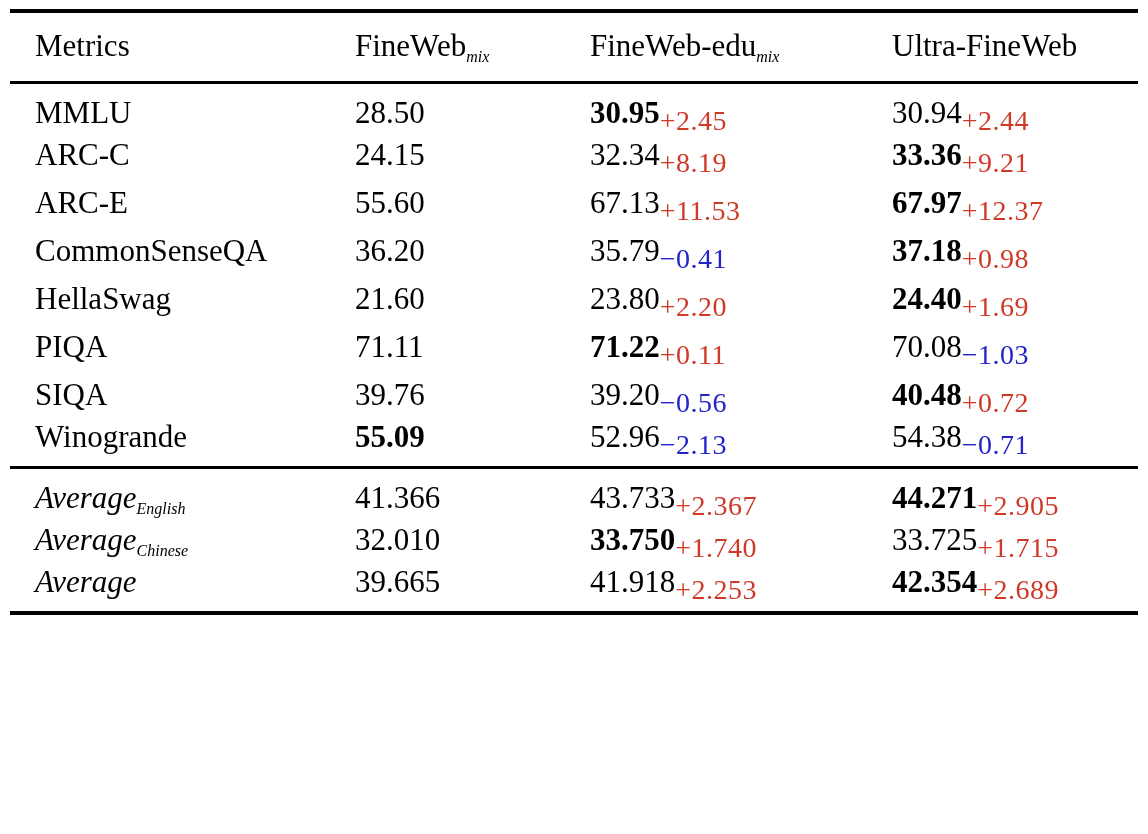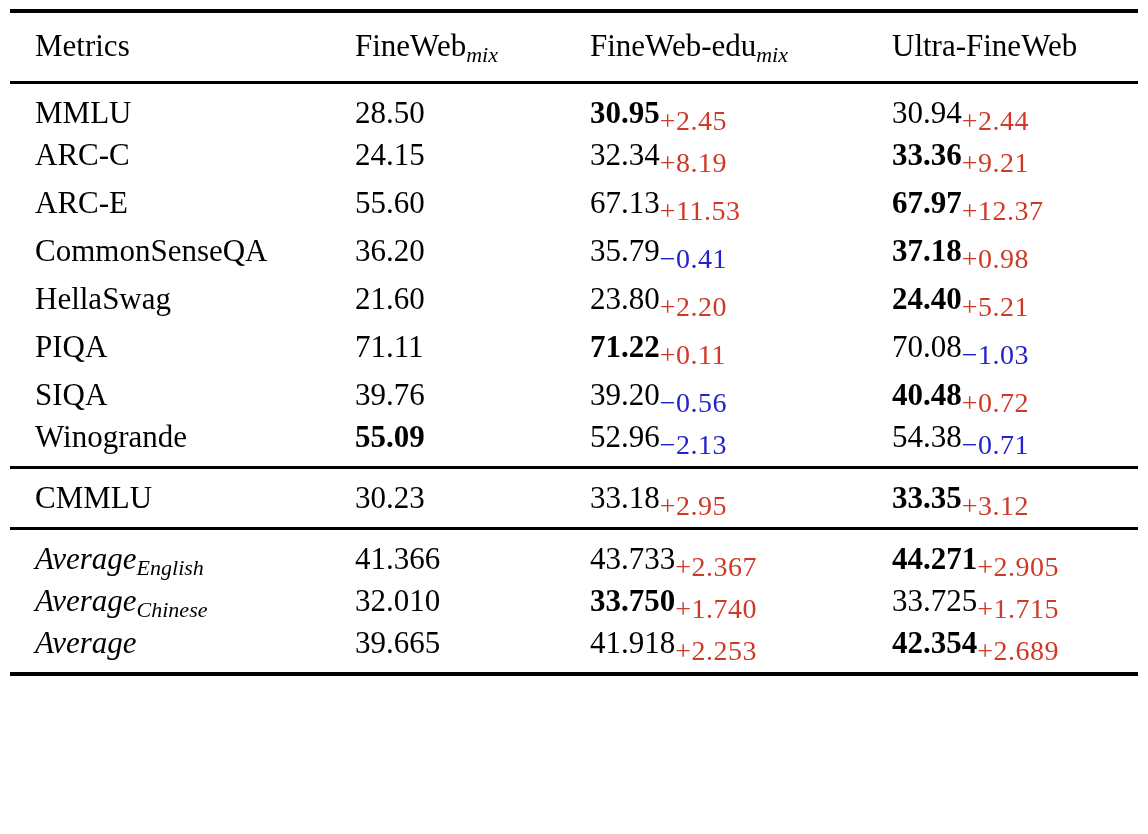--- a/index.html
+++ b/index.html
@@ -47,21 +47,21 @@
   .italic { font-style: italic; }
   sub.delta {
     font-size: 28px;
     vertical-align: -7px;
     line-height: 0;
     letter-spacing: 0.5px;
   }
   sub.delta.pos { color: var(--pos); }
   sub.delta.neg { color: var(--neg); }
   sub.hsub, sub.msub {
-    font-size: 22px;
+    font-size: 16px;
     font-style: italic;
     vertical-align: -6px;
     line-height: 0;
   }
 </style>
 </head>
 <body>
 
 <div class="page">
   <table class="bench">
@@ -101,21 +101,21 @@
         <tr>
           <td class="metric"><span>CommonSenseQA</span></td>
           <td><span class="">36.20</span></td>
           <td><span class="">35.79</span><sub class="delta neg">−0.41</sub></td>
           <td><span class="bold">37.18</span><sub class="delta pos">+0.98</sub></td>
         </tr>
         <tr>
           <td class="metric"><span>HellaSwag</span></td>
           <td><span class="">21.60</span></td>
           <td><span class="">23.80</span><sub class="delta pos">+2.20</sub></td>
-          <td><span class="bold">24.40</span><sub class="delta pos">+5.21</sub></td>
+          <td><span class="bold">24.40</span><sub class="delta pos">+1.69</sub></td>
         </tr>
         <tr>
           <td class="metric"><span>PIQA</span></td>
           <td><span class="">71.11</span></td>
           <td><span class="bold">71.22</span><sub class="delta pos">+0.11</sub></td>
           <td><span class="">70.08</span><sub class="delta neg">−1.03</sub></td>
         </tr>
         <tr>
           <td class="metric"><span>SIQA</span></td>
           <td><span class="">39.76</span></td>
@@ -123,26 +123,20 @@
           <td><span class="bold">40.48</span><sub class="delta pos">+0.72</sub></td>
         </tr>
         <tr>
           <td class="metric"><span>Winogrande</span></td>
           <td><span class="bold">55.09</span></td>
           <td><span class="">52.96</span><sub class="delta neg">−2.13</sub></td>
           <td><span class="">54.38</span><sub class="delta neg">−0.71</sub></td>
         </tr>
       </tbody>
       <tbody class="section">
-        <tr>
-          <td class="metric"><span>CMMLU</span></td>
-          <td><span class="">30.23</span></td>
-          <td><span class="">33.18</span><sub class="delta pos">+2.95</sub></td>
-          <td><span class="bold">33.35</span><sub class="delta pos">+3.12</sub></td>
-        </tr>
       </tbody>
       <tbody class="section">
         <tr>
           <td class="metric italic"><span>Average</span><sub class="msub">English</sub></td>
           <td><span class="">41.366</span></td>
           <td><span class="">43.733</span><sub class="delta pos">+2.367</sub></td>
           <td><span class="bold">44.271</span><sub class="delta pos">+2.905</sub></td>
         </tr>
         <tr>
           <td class="metric italic"><span>Average</span><sub class="msub">Chinese</sub></td>

